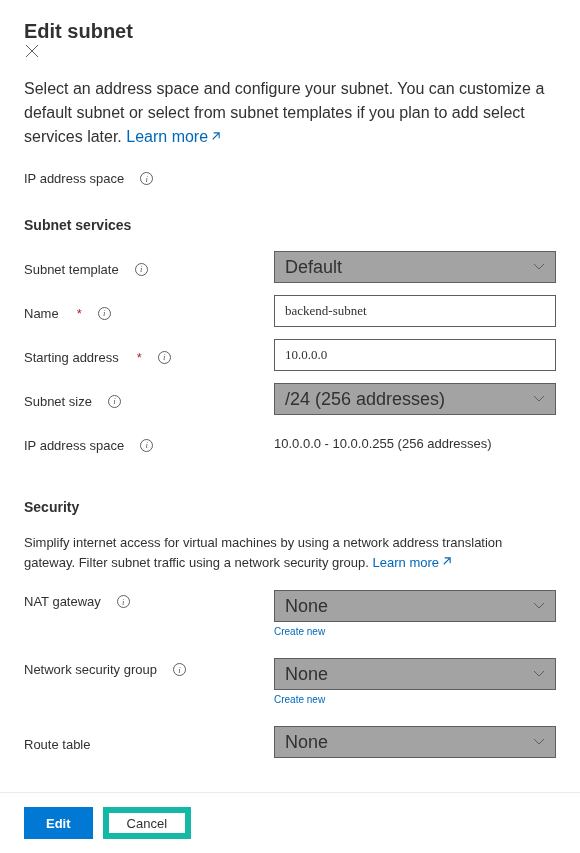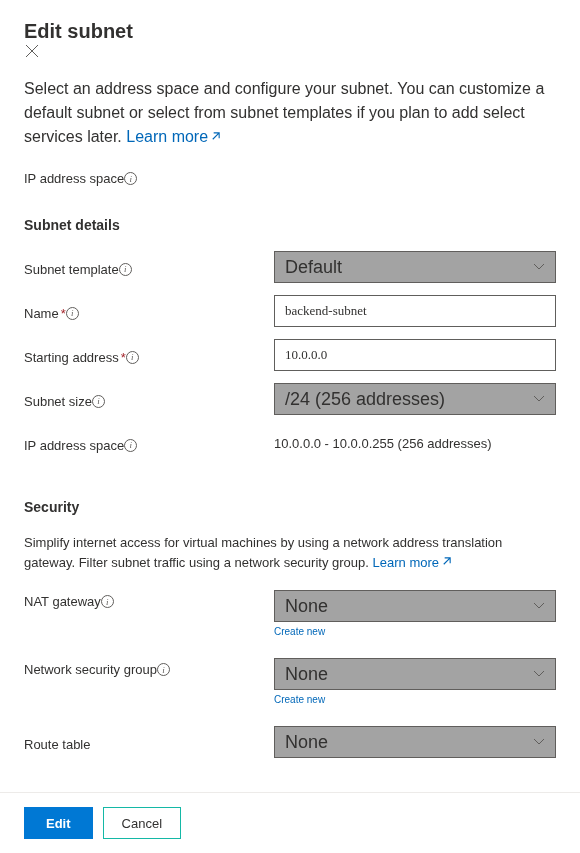--- a/index.html
+++ b/index.html
@@ -59,21 +59,21 @@
       min-height: 32px;
     }
     .form-row.spaced {
       align-items: flex-start;
     }
     .label-cell {
       width: 250px;
       flex-shrink: 0;
       display: flex;
       align-items: center;
-      gap: 0;
+      gap: 16px;
       font-size: 13px;
       color: #323130;
       padding-top: 4px;
     }
     .value-cell {
       flex: 1;
     }
     .required {
       color: #a4262c;
       margin-left: 2px;
@@ -178,21 +178,21 @@
       height: 32px;
       padding: 0 22px;
       font-size: 13px;
       font-weight: 600;
       cursor: pointer;
       font-family: inherit;
     }
     .btn-secondary {
       background: #fff;
       color: #323130;
-      border: 1px solid #14b8a6;
+      border: 6px solid #14b8a6;
       height: 32px;
       padding: 0 18px;
       font-size: 13px;
       cursor: pointer;
       font-family: inherit;
     }
     .with-helper {
       margin-bottom: 20px;
     }
   </style>
@@ -215,21 +215,21 @@
           </svg></span></a>
   </p>
 
   <div class="form-row spaced">
     <div class="label-cell">
       <span>IP address space</span>
       <span class="info-icon">i</span>
     </div>
   </div>
 
-  <div class="section-header">Subnet details</div>
+  <div class="section-header">Subnet services</div>
 
   <div class="form-row">
     <div class="label-cell">
       <span>Subnet template</span>
       <span class="info-icon">i</span>
     </div>
     <div class="value-cell">
       <div class="select-box">
         <span>Default</span>
         <span class="chevron">

